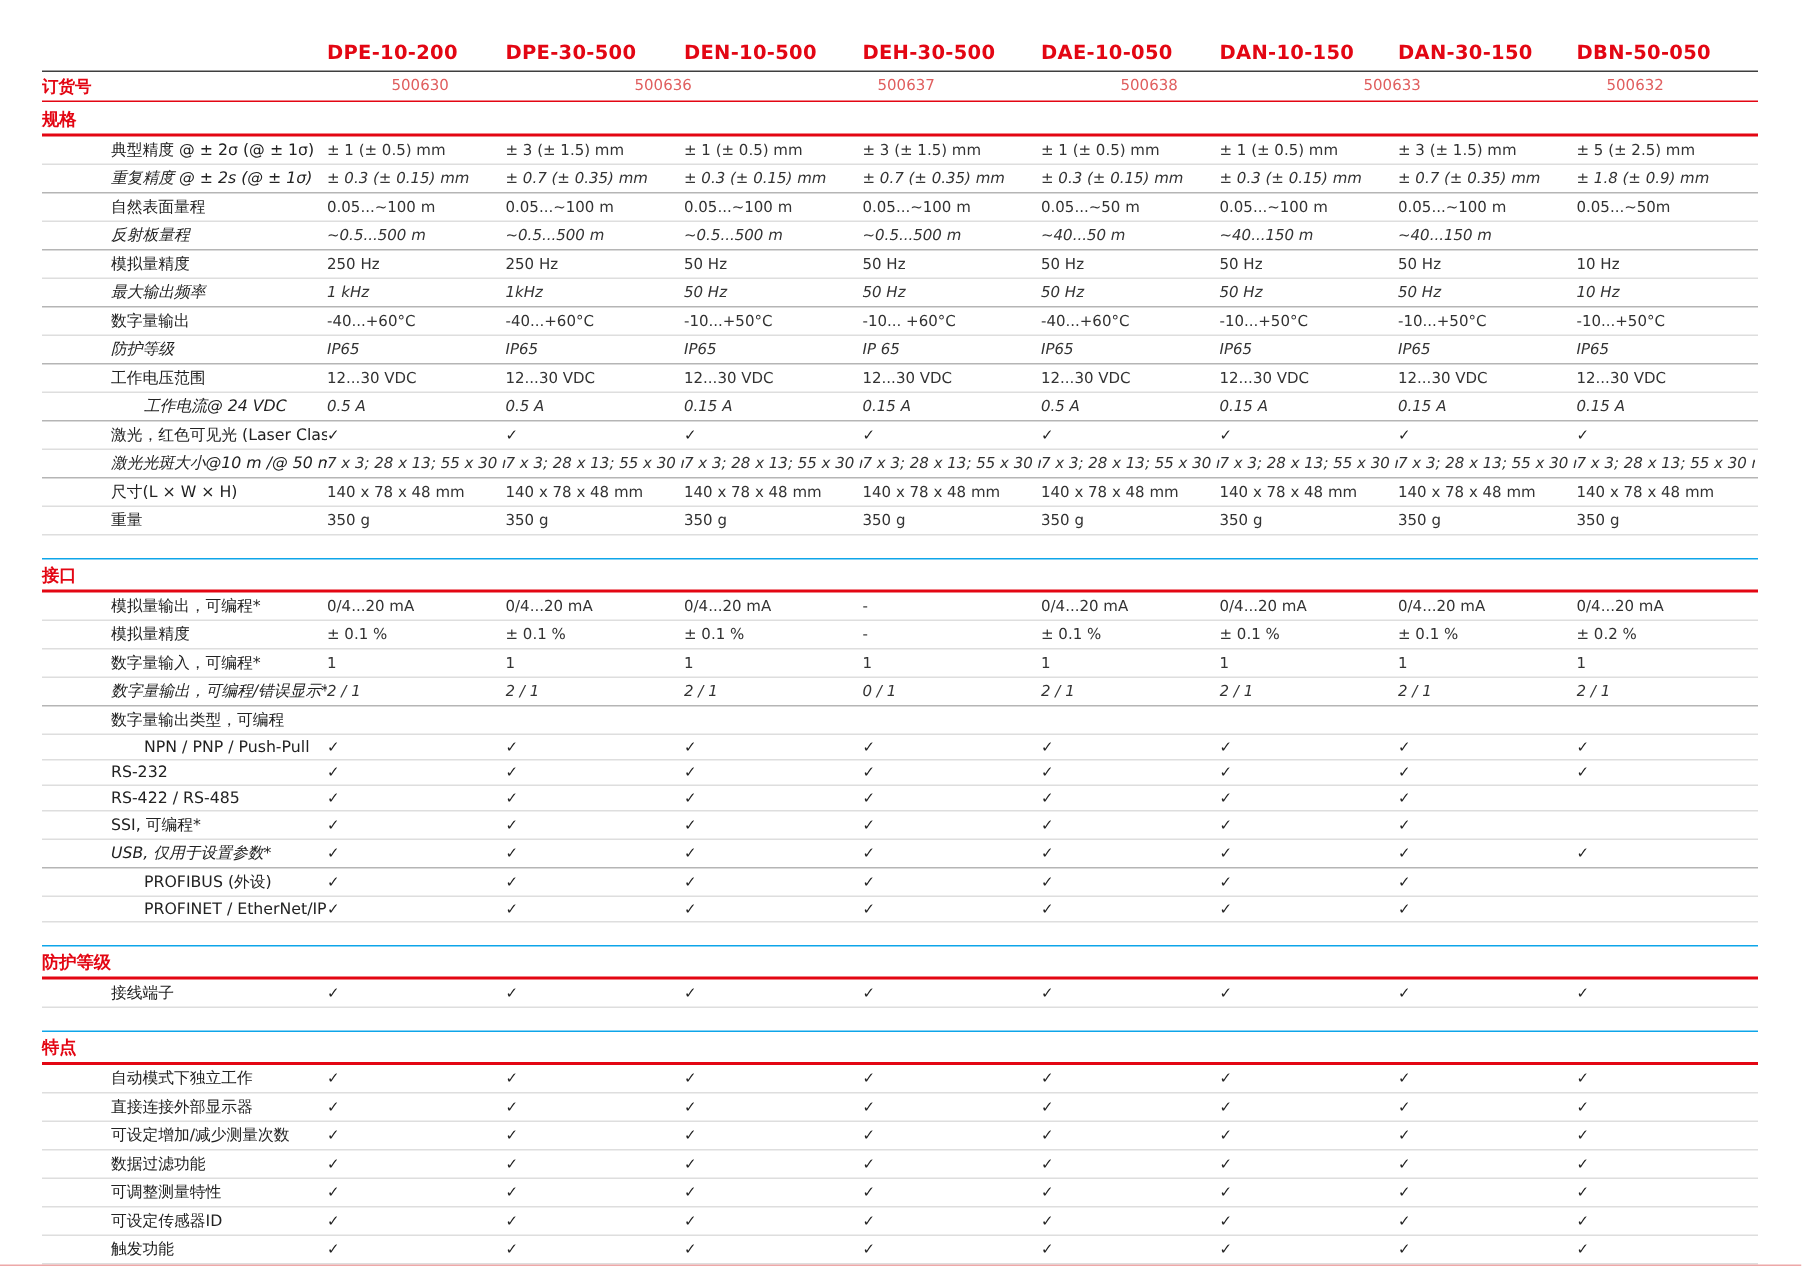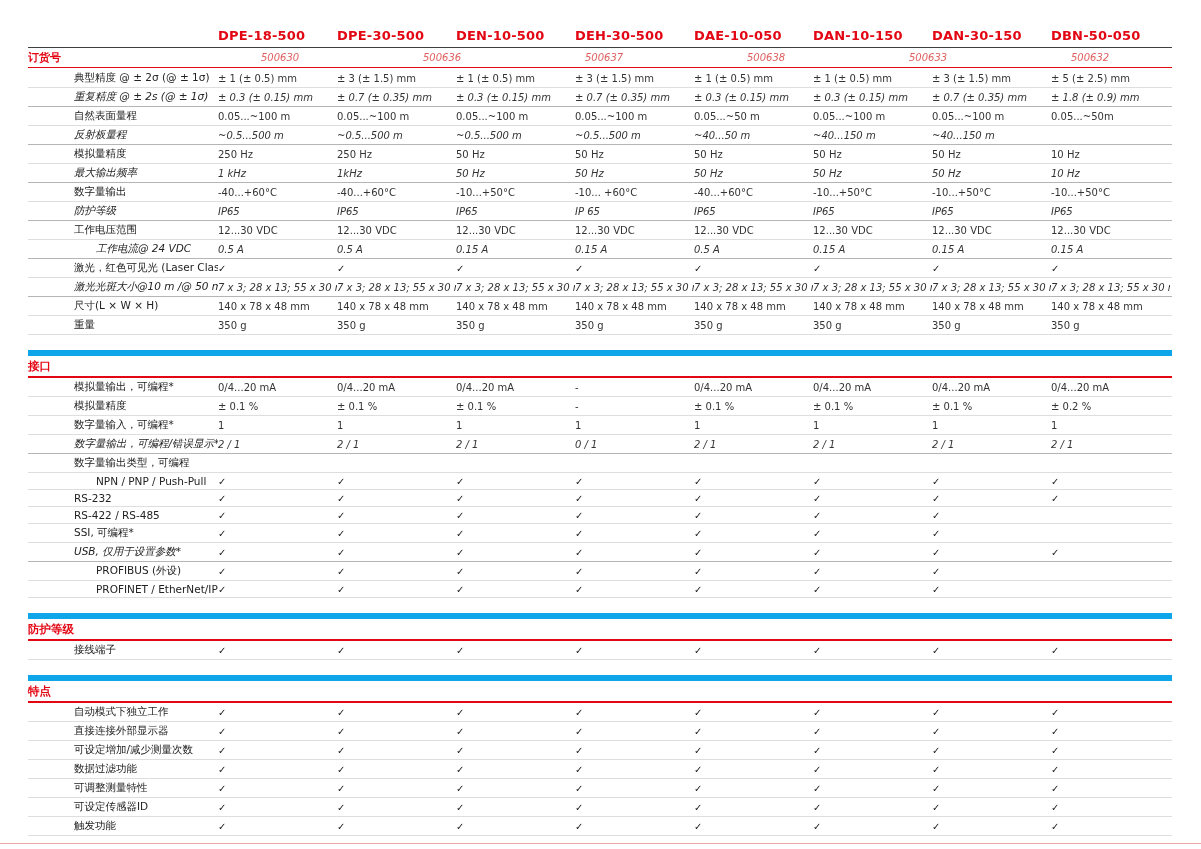--- a/index.html
+++ b/index.html
@@ -13,65 +13,66 @@
   .grid-row { display:grid; grid-template-columns:190px repeat(8,119px); align-items:center; }
   .cell { padding:2px 6px 2px 0; overflow:hidden; white-space:nowrap; }
 
   
   .products-row { border-bottom:1px solid #3f3f3f; padding-bottom:2px; }
   .product-cell { color:#e30613; font-weight:bold; font-size:13px; letter-spacing:0.2px; }
 
   
   .order-row { border-bottom:1px solid #e30613; min-height:16px;gap:43px; }
   .order-label { color:#e30613; font-weight:bold; font-size:11px; }
-  .order-val { color:#e05f5f; font-size:10px;font-style:italic; }
+  .order-val { color:#e05f5f; font-size:10px; }
 
   
   .section { margin-top:15px; }
   .section.first { margin-top:1px; }
-  .section:not(.first) { border-top:6px solid #0ea5e9; }
+  .section:not(.first) { border-top:1px solid #0ea5e9; }
   .section-header { color:#e30613; font-weight:bold; font-size:11.5px; padding:3px 0 2px 0; border-bottom:2px solid #e30613; }
 
   
   .row { border-bottom:1px solid #dedede; min-height:16.2px; font-size:10px; }
   .row.sb { border-bottom:1px solid #b5b5b5;font-style:italic; }
   .row .label { font-size:10.5px; color:#222;margin-left:46px; }
   .row .label.indent { padding-left:22px; }
   .val { color:#333; }
   .val.check { font-size:10px; color:#222; }
   .bottom-rule { position:absolute; left:0; right:0; bottom:5px; height:1px; background:#eda8a8; }
 </style>
 </head>
 <body>
 
 <div class="wrap">
   <div id="table-root">
       <div class="grid-row products-row">
         <div class="cell "></div>
-        <div class="cell product-cell">DPE-18-500</div>
+        <div class="cell product-cell">DPE-10-200</div>
         <div class="cell product-cell">DPE-30-500</div>
         <div class="cell product-cell">DEN-10-500</div>
         <div class="cell product-cell">DEH-30-500</div>
         <div class="cell product-cell">DAE-10-050</div>
         <div class="cell product-cell">DAN-10-150</div>
         <div class="cell product-cell">DAN-30-150</div>
         <div class="cell product-cell">DBN-50-050</div>
       </div>
       <div class="grid-row order-row">
         <div class="cell order-label">订货号</div>
         <div class="cell order-val">500630</div>
         <div class="cell order-val">500636</div>
         <div class="cell order-val">500637</div>
         <div class="cell order-val">500638</div>
         <div class="cell order-val">500633</div>
         <div class="cell order-val">500632</div>
         <div class="cell order-val">500634</div>
         <div class="cell order-val">500635</div>
       </div>
       <div class="section first">
+        <div class="section-header">规格</div>
         <div class="grid-row row">
           <div class="cell label">典型精度 @ ± 2σ (@ ± 1σ)</div>
           <div class="cell val">± 1 (± 0.5) mm</div>
           <div class="cell val">± 3 (± 1.5) mm</div>
           <div class="cell val">± 1 (± 0.5) mm</div>
           <div class="cell val">± 3 (± 1.5) mm</div>
           <div class="cell val">± 1 (± 0.5) mm</div>
           <div class="cell val">± 1 (± 0.5) mm</div>
           <div class="cell val">± 3 (± 1.5) mm</div>
           <div class="cell val">± 5 (± 2.5) mm</div>

